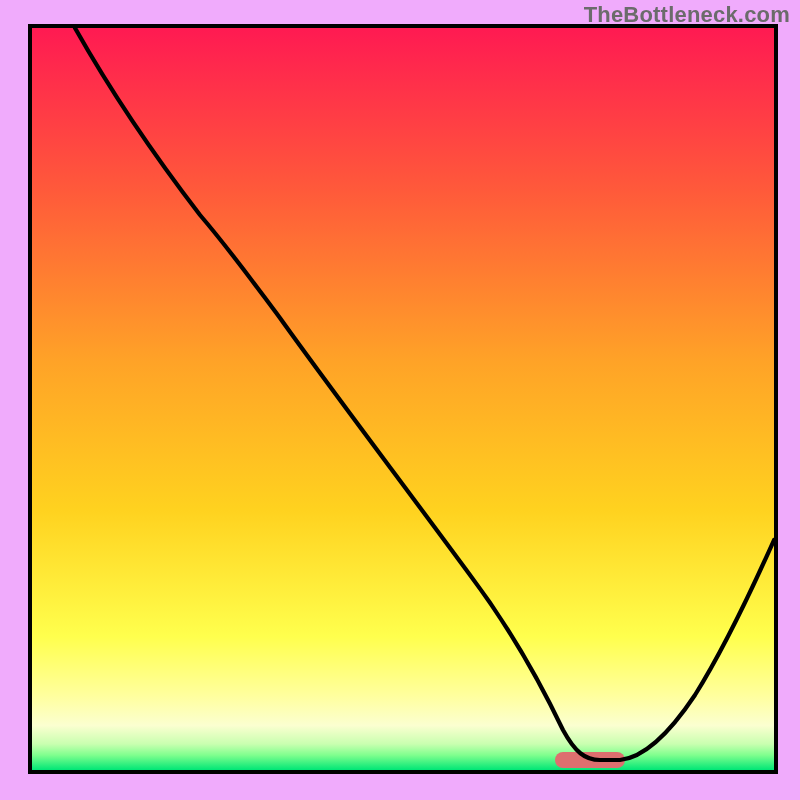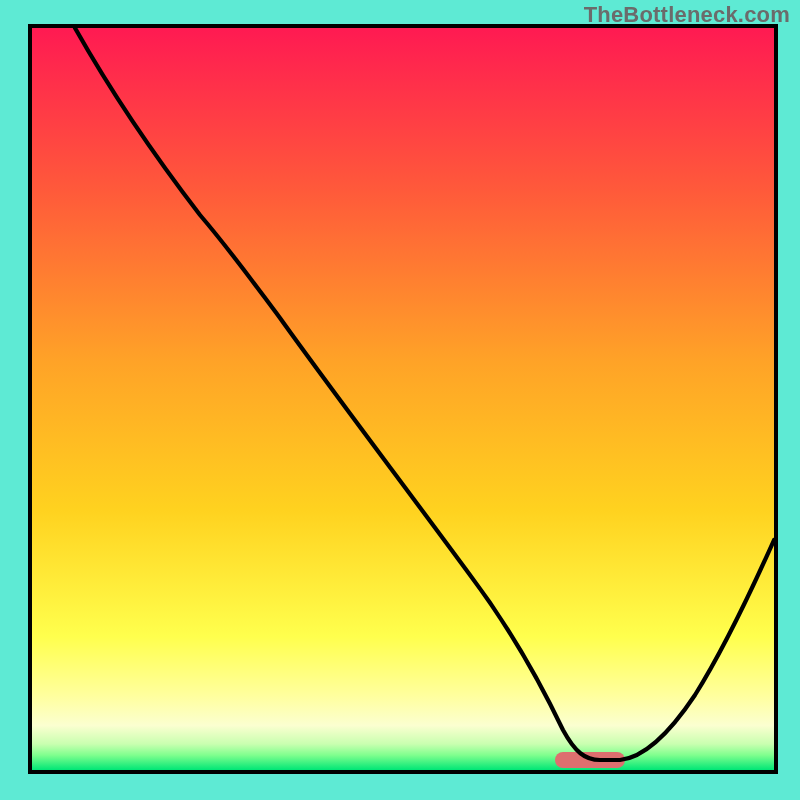--- a/index.html
+++ b/index.html
@@ -7,21 +7,21 @@
     padding: 0;
     width: 800px;
     height: 800px;
     background: #ffffff;
     font-family: Arial, Helvetica, sans-serif;
   }
   .frame {
     position: relative;
     width: 800px;
     height: 800px;
-    background: #5eead4;
+    background: #f0abfc;
   }
   .watermark {
     position: absolute;
     top: 2px;
     right: 10px;
     color: #6b6b6b;
     font-size: 22px;
     font-weight: 600;
     letter-spacing: 0.2px;
     z-index: 5;

